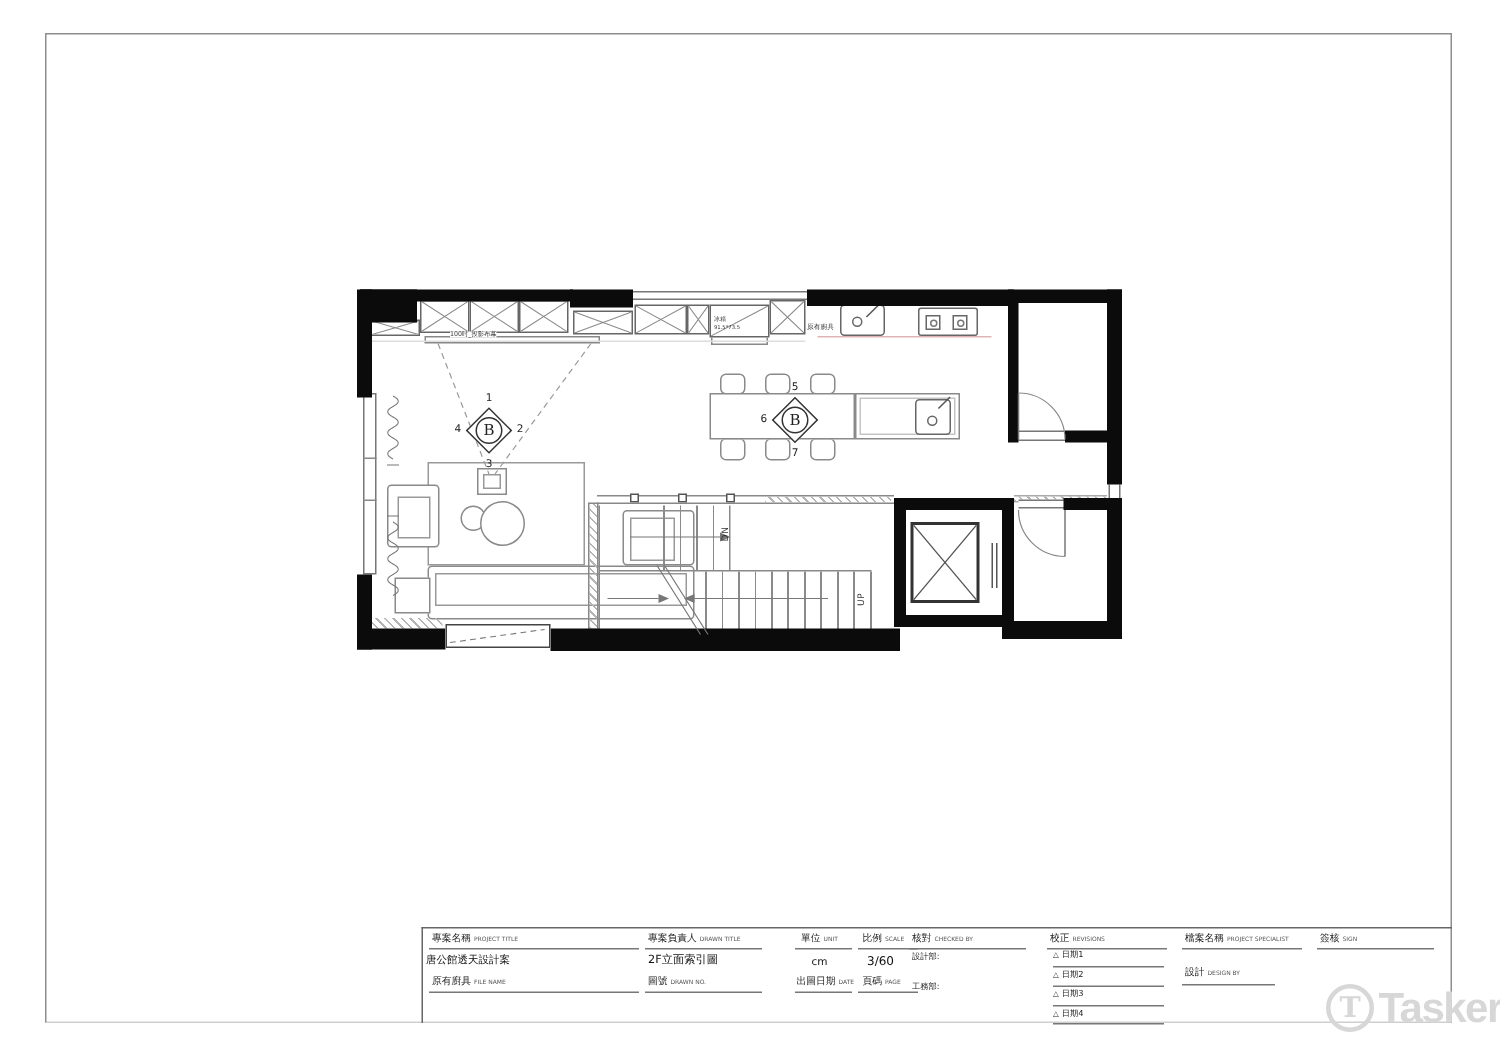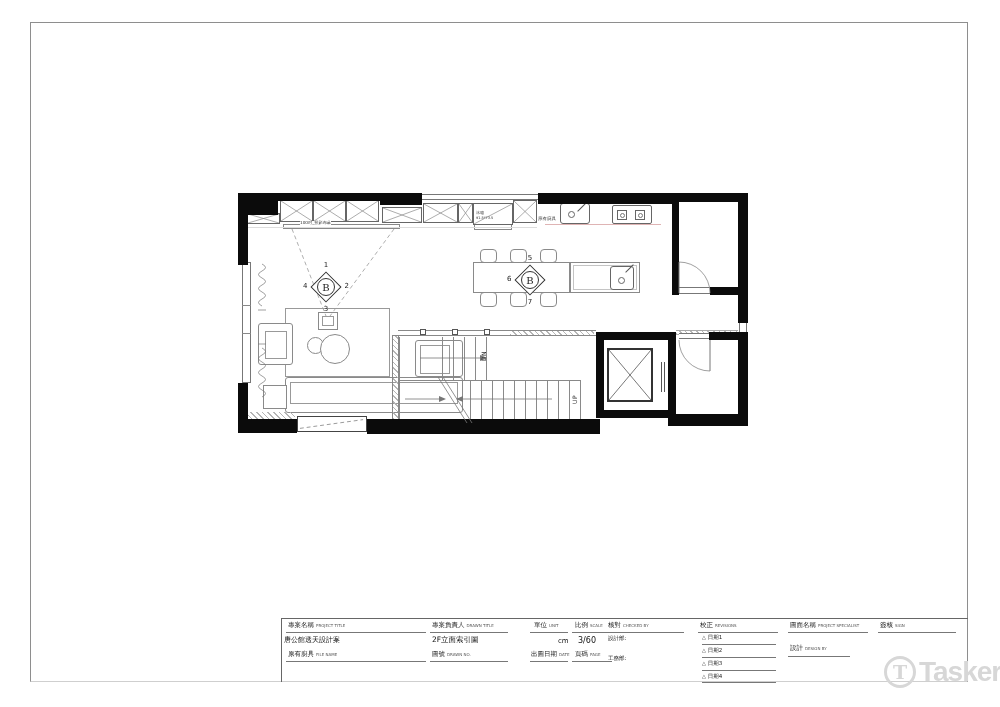--- a/index.html
+++ b/index.html
@@ -253,21 +253,21 @@
   <div class="ul" style="left:4px;top:42px;width:140px"></div>
 
   <span class="lab2" style="left:150px;top:3px"><span>專案負責人</span><span class="en">DRAWN TITLE</span></span>
   <div class="ul" style="left:148px;top:13px;width:78px"></div>
   <span class="val" style="left:150px;top:17px;font-size:7.5px">2F立面索引圖</span>
   <span class="lab2" style="left:150px;top:32px"><span>圖號</span><span class="en">DRAWN NO.</span></span>
   <div class="ul" style="left:148px;top:42px;width:78px"></div>
 
   <span class="lab2" style="left:252px;top:3px"><span>單位</span><span class="en">UNIT</span></span>
   <div class="ul" style="left:248px;top:13px;width:38px"></div>
-  <span class="val" style="left:276px;top:19px">cm</span>
+  <span class="val" style="left:259px;top:19px">cm</span>
   <span class="lab2" style="left:249px;top:32px"><span>出圖日期</span><span class="en">DATE</span></span>
   <div class="ul" style="left:248px;top:42px;width:38px"></div>
 
   <span class="lab2" style="left:293px;top:3px"><span>比例</span><span class="en">SCALE</span></span>
   <div class="ul" style="left:290px;top:13px;width:40px"></div>
   <span class="val" style="left:296px;top:18px;font-size:8px">3/60</span>
   <span class="lab2" style="left:293px;top:32px"><span>頁碼</span><span class="en">PAGE</span></span>
   <div class="ul" style="left:290px;top:42px;width:40px"></div>
 
   <span class="lab2" style="left:326px;top:3px"><span>核對</span><span class="en">CHECKED BY</span></span>
@@ -279,21 +279,21 @@
   <div class="ul" style="left:416px;top:13px;width:80px"></div>
   <span class="rev" style="left:420px;top:16px"><span class="tri">△</span><span>日期1</span></span>
   <div class="ul" style="left:420px;top:25px;width:74px"></div>
   <span class="rev" style="left:420px;top:29px"><span class="tri">△</span><span>日期2</span></span>
   <div class="ul" style="left:420px;top:38px;width:74px"></div>
   <span class="rev" style="left:420px;top:42px"><span class="tri">△</span><span>日期3</span></span>
   <div class="ul" style="left:420px;top:51px;width:74px"></div>
   <span class="rev" style="left:420px;top:55px"><span class="tri">△</span><span>日期4</span></span>
   <div class="ul" style="left:420px;top:63px;width:74px"></div>
 
-  <span class="lab2" style="left:508px;top:3px"><span>圖面名稱</span><span class="en">PROJECT SPECIALIST</span></span>
+  <span class="lab2" style="left:508px;top:3px"><span>檔案名稱</span><span class="en">PROJECT SPECIALIST</span></span>
   <div class="ul" style="left:506px;top:13px;width:80px"></div>
   <span class="lab2" style="left:508px;top:26px"><span>設計</span><span class="en">DESIGN BY</span></span>
   <div class="ul" style="left:506px;top:37px;width:62px"></div>
 
   <span class="lab2" style="left:598px;top:3px"><span>簽核</span><span class="en">SIGN</span></span>
   <div class="ul" style="left:596px;top:13px;width:78px"></div>
 </div>
 
 <div class="a wm">
   <div class="wmlogo">T</div>

